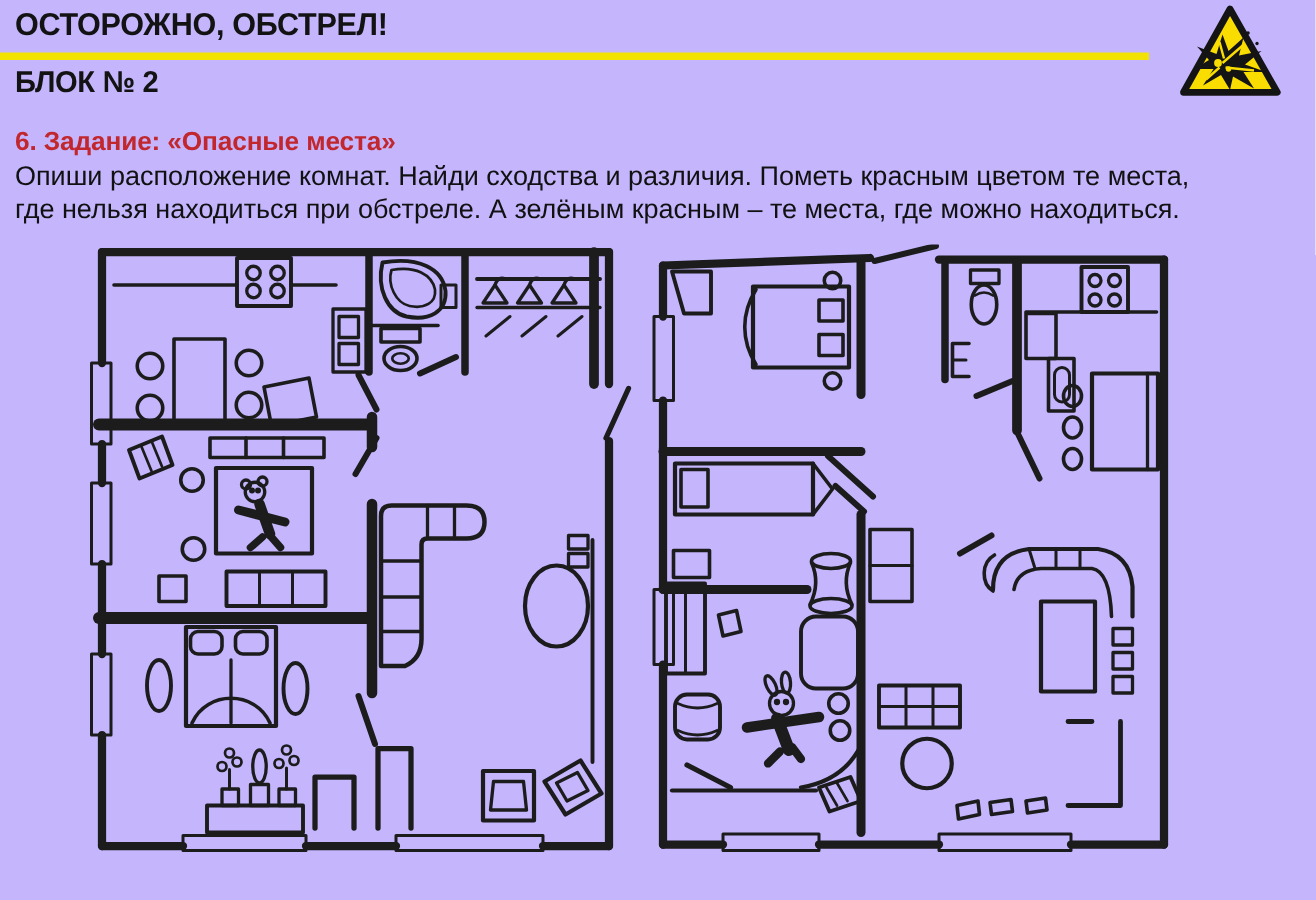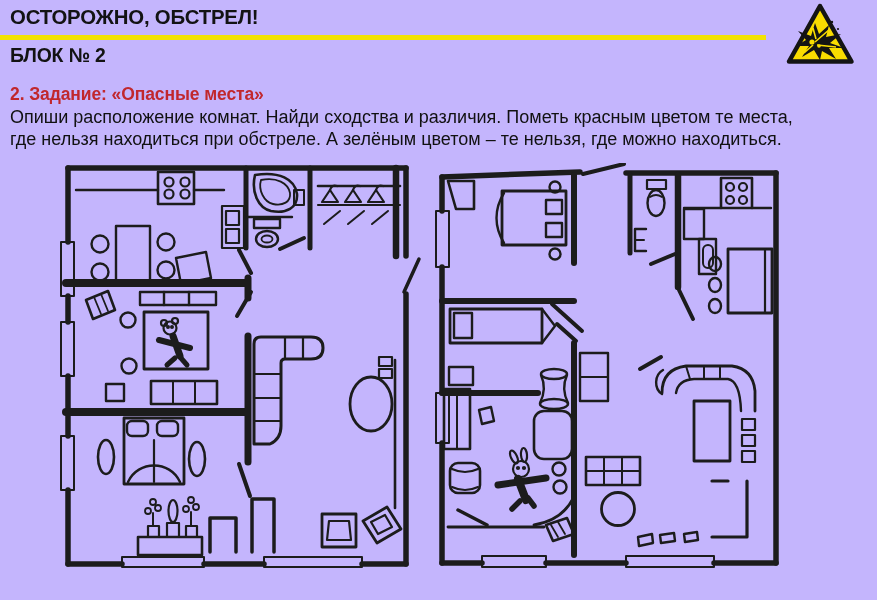--- a/index.html
+++ b/index.html
@@ -34,24 +34,24 @@
       <path d="M35,4 L66.5,59.5 L4,59.5 Z" fill="#F9DC00" stroke="#141414" stroke-width="4.5" stroke-linejoin="round"></path>
       <path d="M30,21 L34,32 L44,23 L41,35 L56,32 L45,41 L59,46 L44,46 L51,57 L37,49 L35,58 L29,48 L17,55 L24,44 L11,44 L21,38 L13,29 L26,34 Z" fill="#141414"></path>
       <path d="M30,40 L45,27 M32,43 L51,45 M28,43 L19,51 M31,37 L28,26" stroke="#F9DC00" stroke-width="1.6" fill="none"></path>
       <circle cx="27" cy="40" r="2.6" fill="#F9DC00"></circle>
       <circle cx="34" cy="44" r="1.8" fill="#F9DC00"></circle>
       <circle cx="47" cy="20" r="1.2" fill="#141414"></circle>
       <circle cx="53" cy="27" r="1.1" fill="#141414"></circle>
     </svg>
   </div>
 
-  <div class="abs task-heading">2. Задание: «Опасные места»</div>
+  <div class="abs task-heading">6. Задание: «Опасные места»</div>
   <div class="abs task-body">
     <span style="display:block">Опиши расположение комнат. Найди сходства и различия. Пометь красным цветом те места,</span>
-    <span style="display:block">где нельзя находиться при обстреле. А зелёным цветом – те нельзя, где можно находиться.</span>
+    <span style="display:block">где нельзя находиться при обстреле. А зелёным красным – те места, где можно находиться.</span>
   </div>
 
   <div class="abs plan plan-left">
     <svg width="366" height="418" viewBox="0 0 366 418">
       <g stroke="#1c1c1c" fill="none" stroke-linecap="round" stroke-linejoin="round">
 
         <g stroke-width="5.5">
           <path d="M10,8 H348"></path>
           <path d="M348,8 V96 M348,134 V404"></path>
           <path d="M10,404 H64 M146,404 H206 M304,404 H348"></path>

